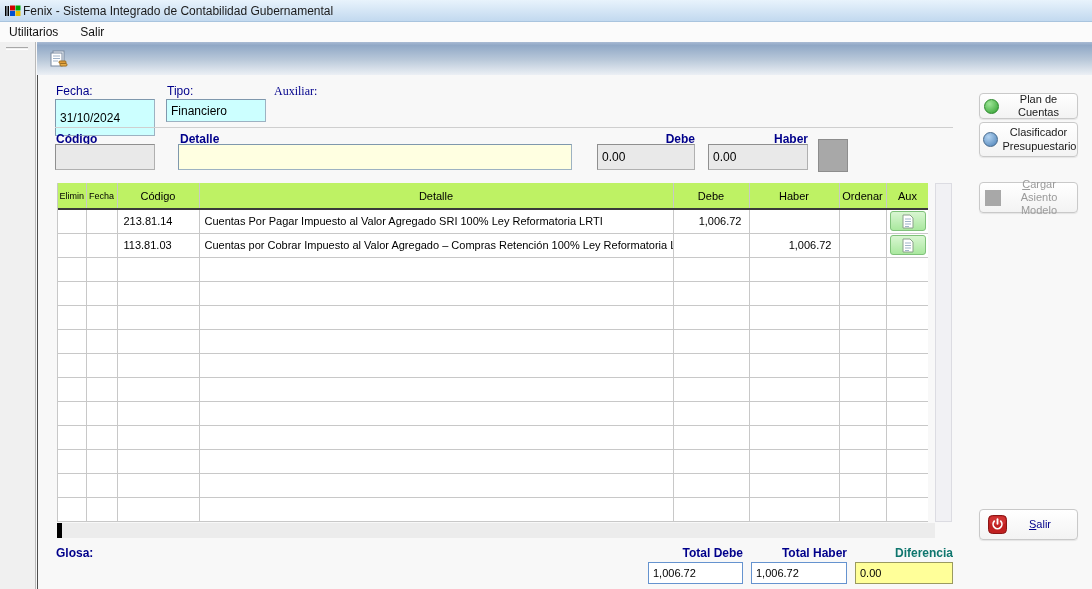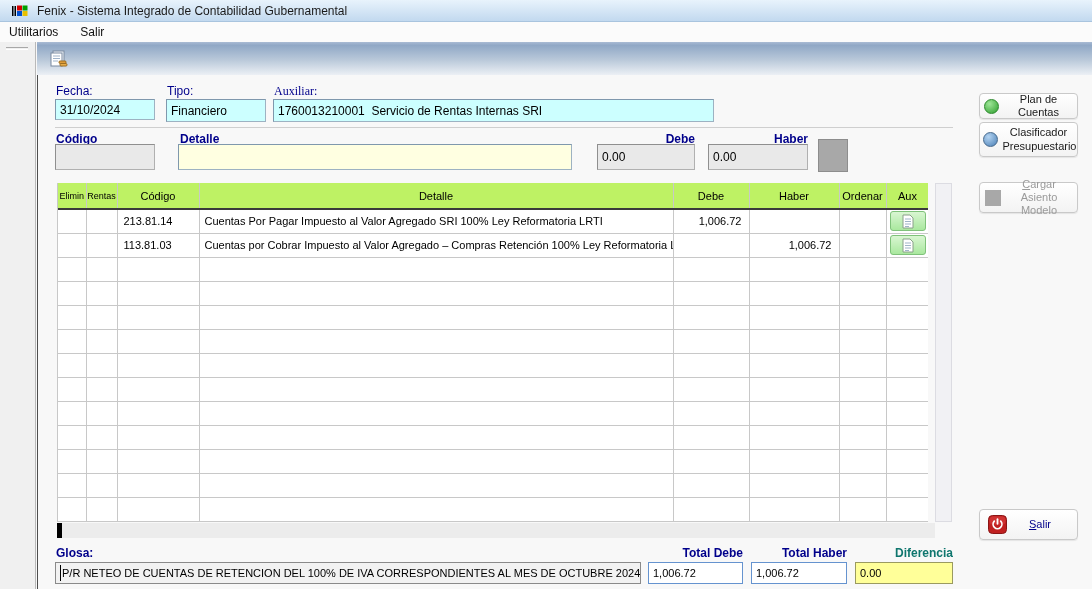--- a/index.html
+++ b/index.html
@@ -3,21 +3,21 @@
 <meta charset="utf-8">
 <style>
   * { margin:0; padding:0; box-sizing:border-box; }
   html,body { width:1092px; height:589px; overflow:hidden; }
   body { font-family:"Liberation Sans", sans-serif; background:#f8f8f8; }
   #app { position:relative; width:1092px; height:589px; background:#f8f8f8; }
 
   
   .titlebar { position:absolute; left:0; top:0; width:1092px; height:22px;
     background:linear-gradient(to bottom,#e8f3fc,#c2d9ef);
-    border-bottom:1px solid #a9c4de; display:flex; align-items:center; gap:9px; padding-left:12px; }
+    border-bottom:1px solid #a9c4de; display:flex; align-items:center; gap:2px; padding-left:5px; }
   .titlebar .title { font-size:12px; color:#1a1a1a; }
   .menubar { position:absolute; left:0; top:22px; width:1092px; height:20px;
     background:#fbfbfb; display:flex; align-items:center; gap:22px; padding-left:9px; }
   .menubar .menu-item { font-size:12px; color:#111; cursor:default; }
 
   .left-strip { position:absolute; left:0; top:42px; width:36px; height:547px;
     background:#f0f0f0; border-right:1px solid #b9b9b9; }
   .left-strip .grip { position:absolute; left:6px; top:5px; width:22px; height:3px;
     border-top:1px solid #a8a8a8; border-bottom:1px solid #ffffff; }
 
@@ -123,27 +123,26 @@
         <line x1="5" y1="12" x2="10" y2="12" stroke="#9fb2c8"></line>
         <rect x="11" y="12" width="7" height="2.4" rx="1" fill="#e8a33d" stroke="#9a6a1e"></rect>
         <rect x="12" y="14.6" width="7" height="2.4" rx="1" fill="#f0b44e" stroke="#9a6a1e"></rect>
       </svg>
     </div>
   </div>
 
   <div class="content"></div>
 
   <span class="lbl" style="left:56px; top:84px;">Fecha:</span>
-  <div class="inp cyan" style="left:55px; top:99px; width:100px; height:21px;"><span>31/10/2024</span></div>
+  <div class="inp cyan" style="left:55px; top:99px; width:100px; height:37px;"><span>31/10/2024</span></div>
 
   <span class="lbl" style="left:167px; top:84px;">Tipo:</span>
   <div class="inp cyan" style="left:166px; top:99px; width:100px; height:23px;"><span>Financiero</span></div>
 
   <span class="lbl" style="left:274px; top:84px;font-family:Liberation Serif, serif;">Auxiliar:</span>
-  <div class="inp cyan" style="left:273px; top:99px; width:441px; height:23px;"><span>1760013210001  Servicio de Rentas Internas SRI</span></div>
 
   <div class="sep"></div>
 
   <span class="lbl bold" style="left:56px; top:132px;">Código</span>
   <span class="lbl bold" style="left:180px; top:132px;">Detalle</span>
   <span class="lbl bold" style="left:597px; top:132px; width:98px; text-align:right;">Debe</span>
   <span class="lbl bold" style="left:708px; top:132px; width:100px; text-align:right;">Haber</span>
 
   <div class="inp grayed" style="left:55px; top:144px; width:100px; height:26px;"><span></span></div>
   <div class="inp yellow" style="left:178px; top:144px; width:394px; height:26px;"><span></span></div>
@@ -159,21 +158,21 @@
           <col style="width:82px">
           <col style="width:474px">
         <col style="width:76px">
           <col style="width:90px">
           <col style="width:47px">
           <col style="width:43px">
       </colgroup>
       <thead>
           <tr id="grid-head-row">
             <th class="c0 small">Elimin</th>
-            <th class="c1 small">Rentas</th>
+            <th class="c1 small">Fecha</th>
             <th class="c2">Código</th>
             <th class="c3">Detalle</th>
             <th class="c4">Debe</th>
             <th class="c5">Haber</th>
             <th class="c6">Ordenar</th>
             <th class="c7">Aux</th>
           </tr>
         </thead>
       <tbody id="grid-body">
           <tr>
@@ -350,21 +349,17 @@
       <path d="M6.3 6.2 a4.4 4.4 0 1 0 6.4 0" stroke="#fff" stroke-width="1.7" fill="none" stroke-linecap="round"></path>
     </svg>
     <span class="mnemonic salir-text" style="flex:1; text-align:center;">Salir</span>
   </div>
 
   <span class="lbl bold" style="left:56px; top:546px;">Glosa:</span>
   <span class="lbl bold" style="left:648px; top:546px; width:95px; text-align:right;">Total Debe</span>
   <span class="lbl bold" style="left:751px; top:546px; width:96px; text-align:right;">Total Haber</span>
   <span class="lbl red" style="left:855px; top:546px; width:98px; text-align:right;">Diferencia</span>
 
-  <div class="inp" style="left:55px; top:562px; width:586px; height:22px; background:#f2f2f2; border-color:#8a8a8a; font-size:11px;">
-    <span class="caret"></span>
-    <span>P/R NETEO DE CUENTAS DE RETENCION DEL 100% DE IVA CORRESPONDIENTES AL MES DE OCTUBRE 2024</span>
-  </div>
   <div class="inp right total-box" style="left:648px; top:562px; width:95px; height:22px; font-size:11px;"><span>1,006.72</span></div>
   <div class="inp right total-box" style="left:751px; top:562px; width:96px; height:22px; font-size:11px;"><span>1,006.72</span></div>
   <div class="inp right" style="left:855px; top:562px; width:98px; height:22px; background:#ffff99; border-color:#9a9a60; font-size:11px;"><span>0.00</span></div>
 
 </div>
 
 </body></html>

